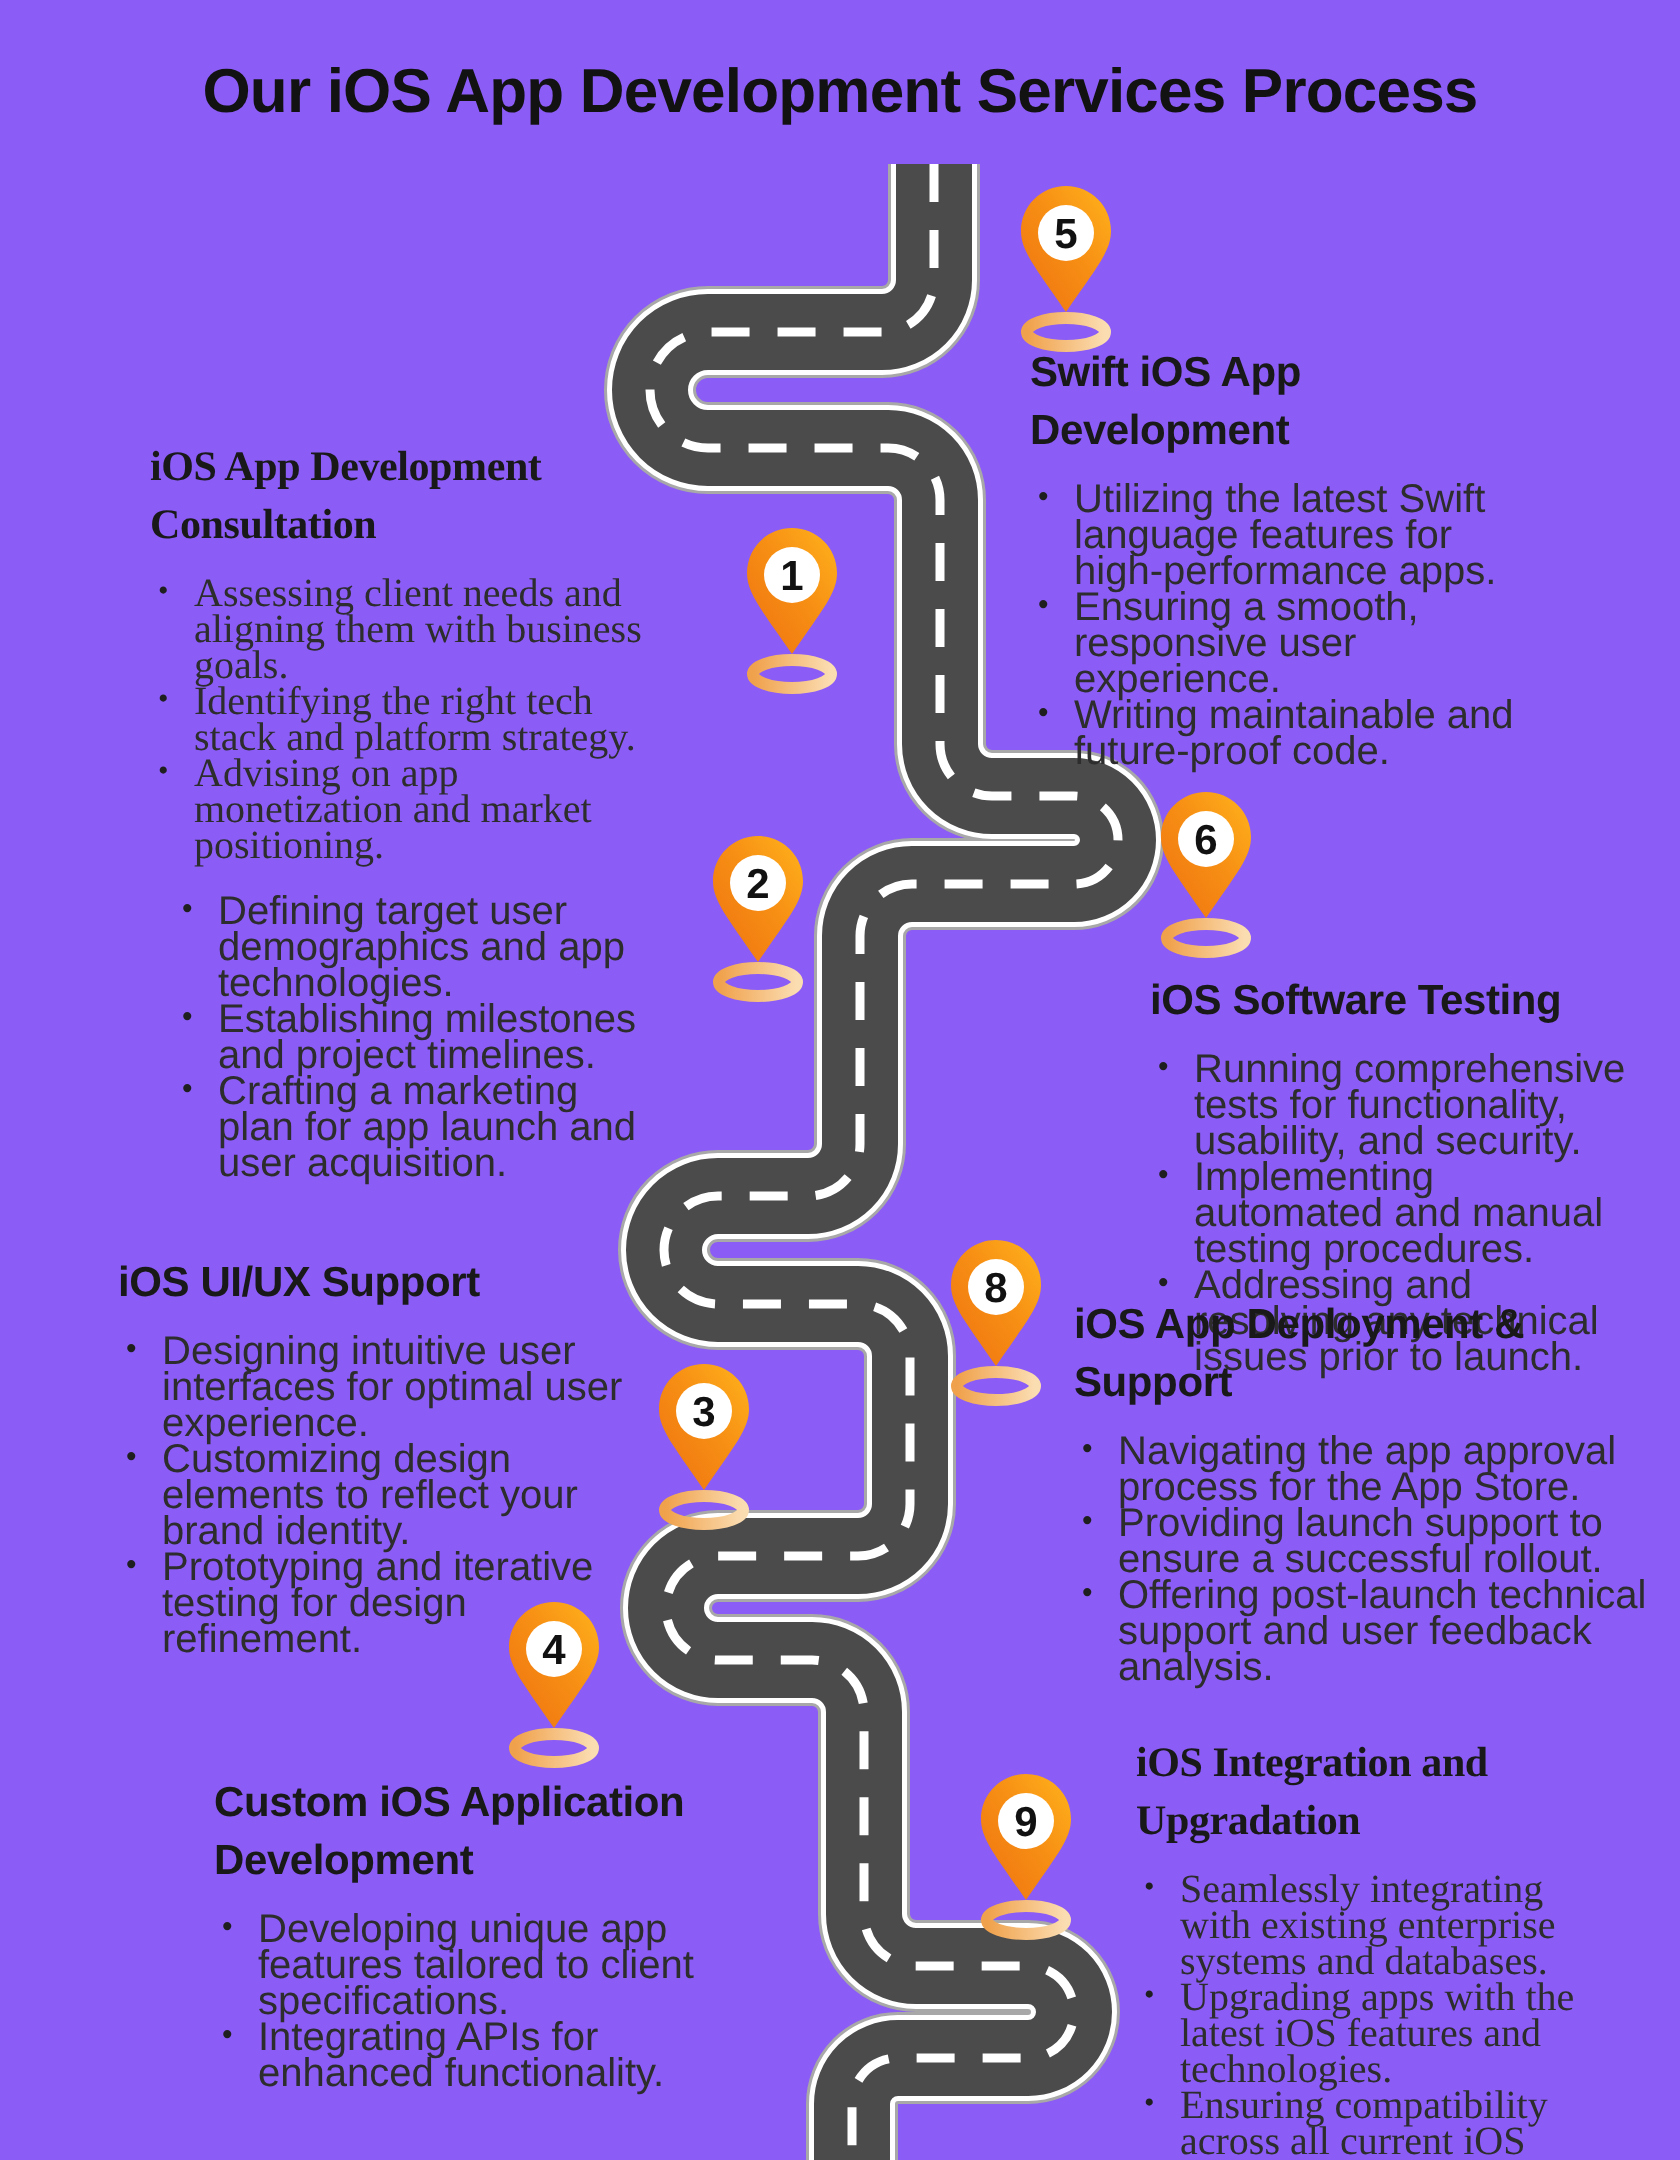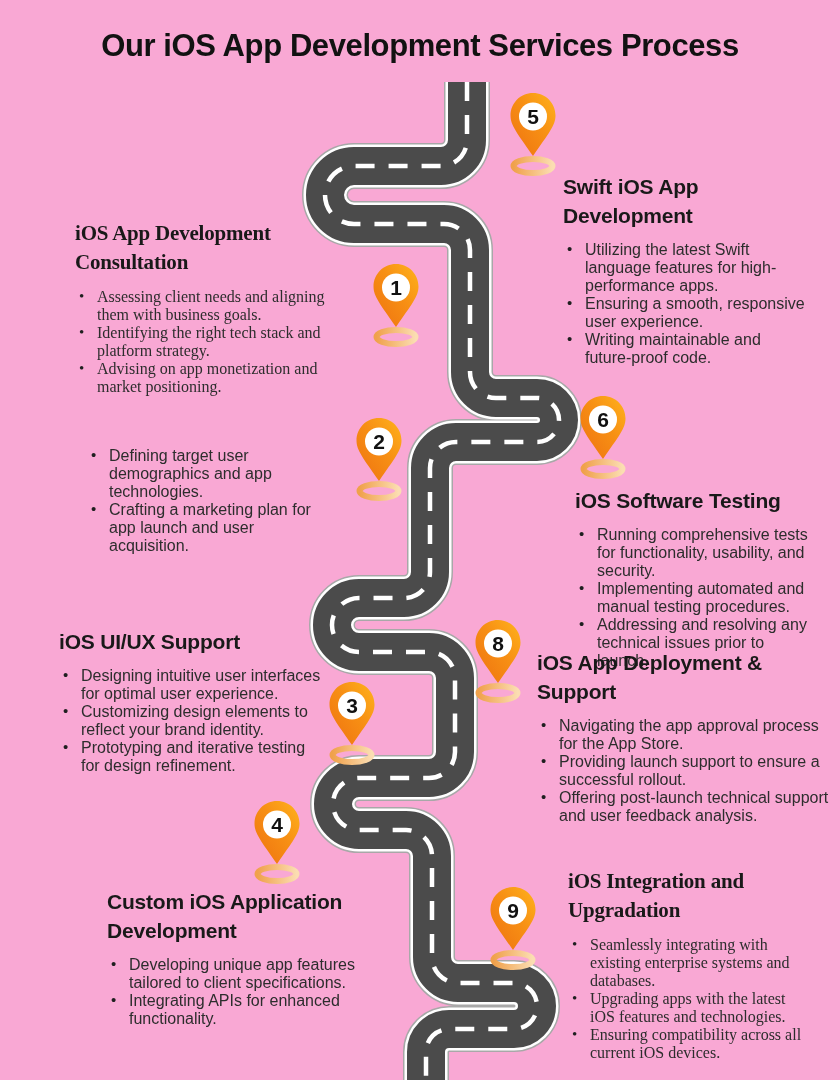--- a/index.html
+++ b/index.html
@@ -3,54 +3,54 @@
 <meta charset="utf-8">
 <style>
   html,body{margin:0;padding:0;}
   body{
     font-family:"Liberation Sans","DejaVu Sans",sans-serif;
     background:#ffffff;
   }
   .canvas{
     position:relative;
     width:840px;height:1080px;
-    background:#f9a8d4;
+    background:#8b5cf6;
     overflow:hidden;
   }
   h1.title{
     position:absolute;top:28px;left:0;right:0;margin:0;
     text-align:center;
     font-size:31px;font-weight:700;letter-spacing:-0.4px;
     color:#121212;
   }
   .road-svg{position:absolute;top:0;left:0;pointer-events:none;}
 
   .step{position:absolute;}
   .step h2{
     margin:0;
     font-size:21px;font-weight:700;line-height:29px;
     letter-spacing:-0.2px;color:#191919;
   }
   .step ul{
     margin:11px 0 0 0;padding:0;list-style:none;
-    font-size:16px;line-height:18px;color:#2d2d2d;
+    font-size:20px;line-height:18px;color:#2d2d2d;
   }
   .step li{position:relative;padding-left:22px;}
   .step li::before{
     content:"\2022";
     position:absolute;left:4px;top:-1px;
     font-size:15px;color:#1f1f1f;
   }
 
   
   .b1{left:75px;  top:219px; width:262px;font-family:Liberation Serif, serif;}
   .b2{left:87px;  top:436px; width:242px;}
   .b3{left:59px;  top:627px; width:266px;}
   .b4{left:107px; top:887px; width:252px;}
-  .b5{left:563px; top:172px; width:246px;}
+  .b5{left:515px; top:172px; width:246px;}
   .b5 h2{width:200px;}
   .b6{left:575px; top:486px; width:240px;}
   .b8{left:537px; top:648px; width:296px;}
   .b9{left:568px; top:867px; width:238px;font-family:Liberation Serif, serif;}
   .b9 h2{width:192px;}
 
   
   .pin{position:absolute;width:56px;height:88px;}
   .pin svg{display:block;}
   .pin1{left:368px;top:261px;}
@@ -98,20 +98,21 @@
     <ul>
       <li>Assessing client needs and aligning them with business goals.</li>
       <li>Identifying the right tech stack and platform strategy.</li>
       <li>Advising on app monetization and market positioning.</li>
     </ul>
   </section>
 
   <section class="step b2">
     <ul>
       <li>Defining target user demographics and app technologies.</li>
+      <li>Establishing milestones and project timelines.</li>
       <li>Crafting a marketing plan for app launch and user acquisition.</li>
     </ul>
   </section>
 
   <section class="step b3">
     <h2>iOS UI/UX Support</h2>
     <ul>
       <li>Designing intuitive user interfaces for optimal user experience.</li>
       <li>Customizing design elements to reflect your brand identity.</li>
       <li>Prototyping and iterative testing for design refinement.</li>

